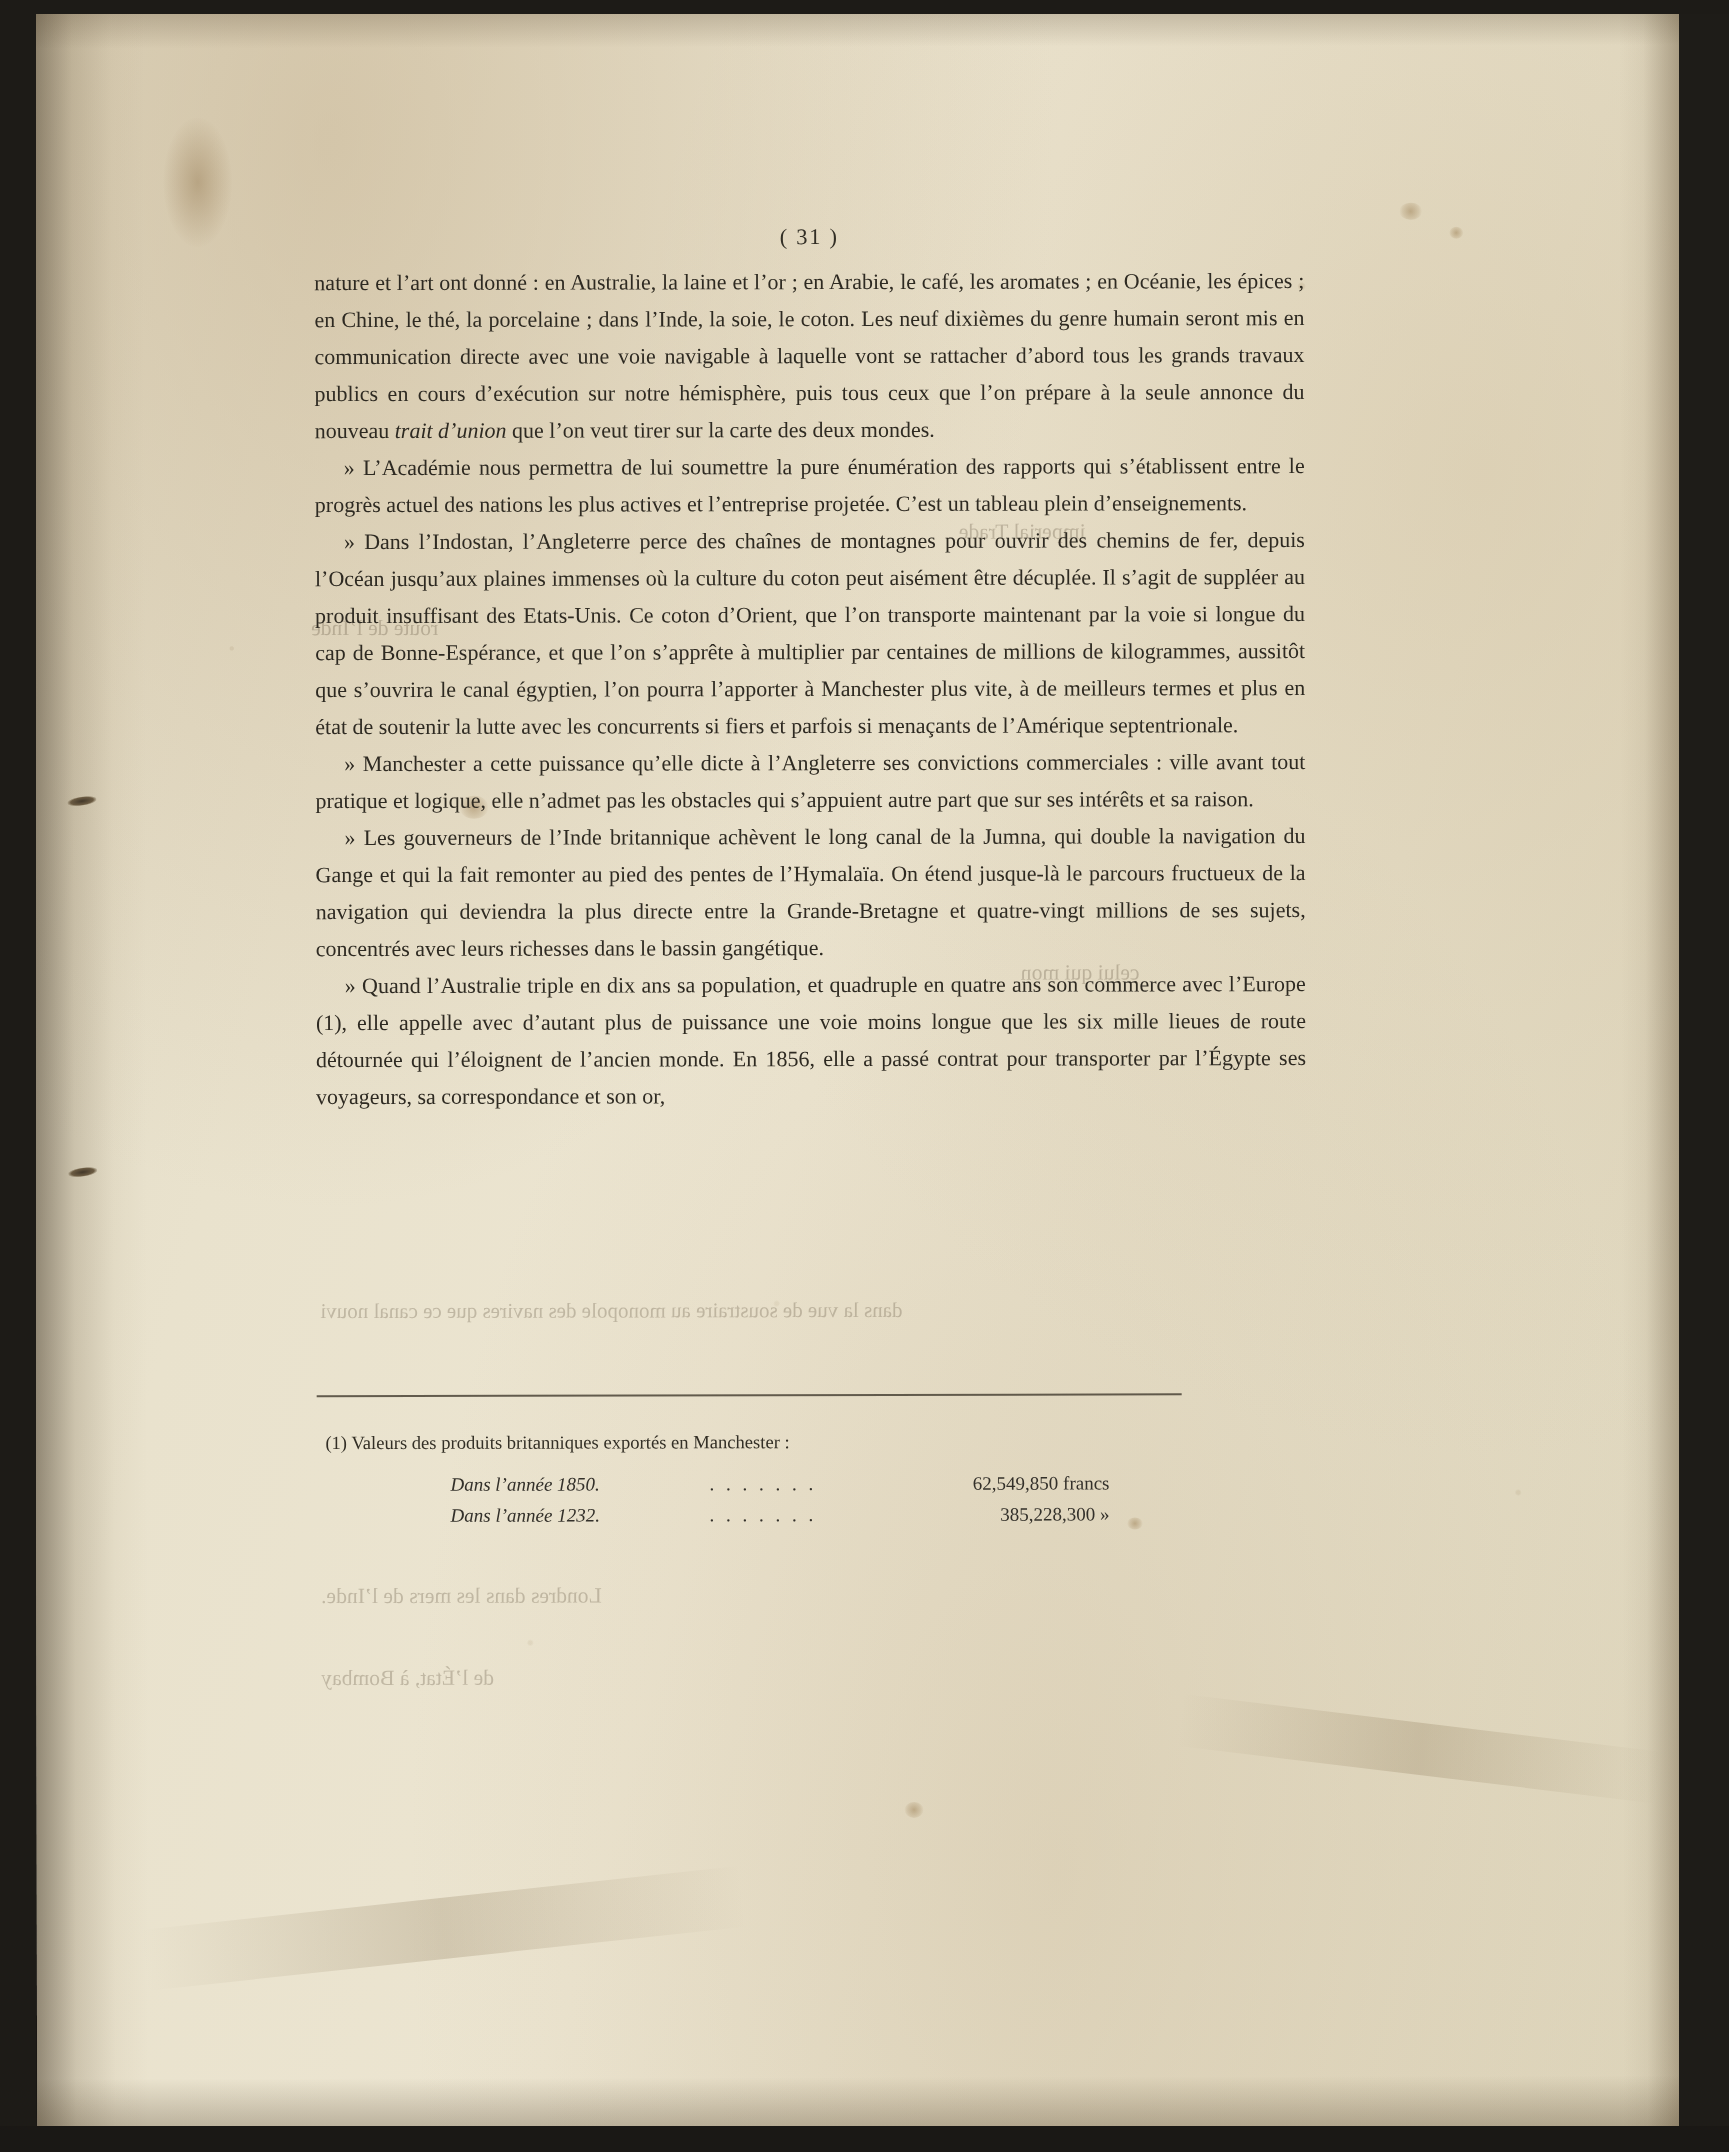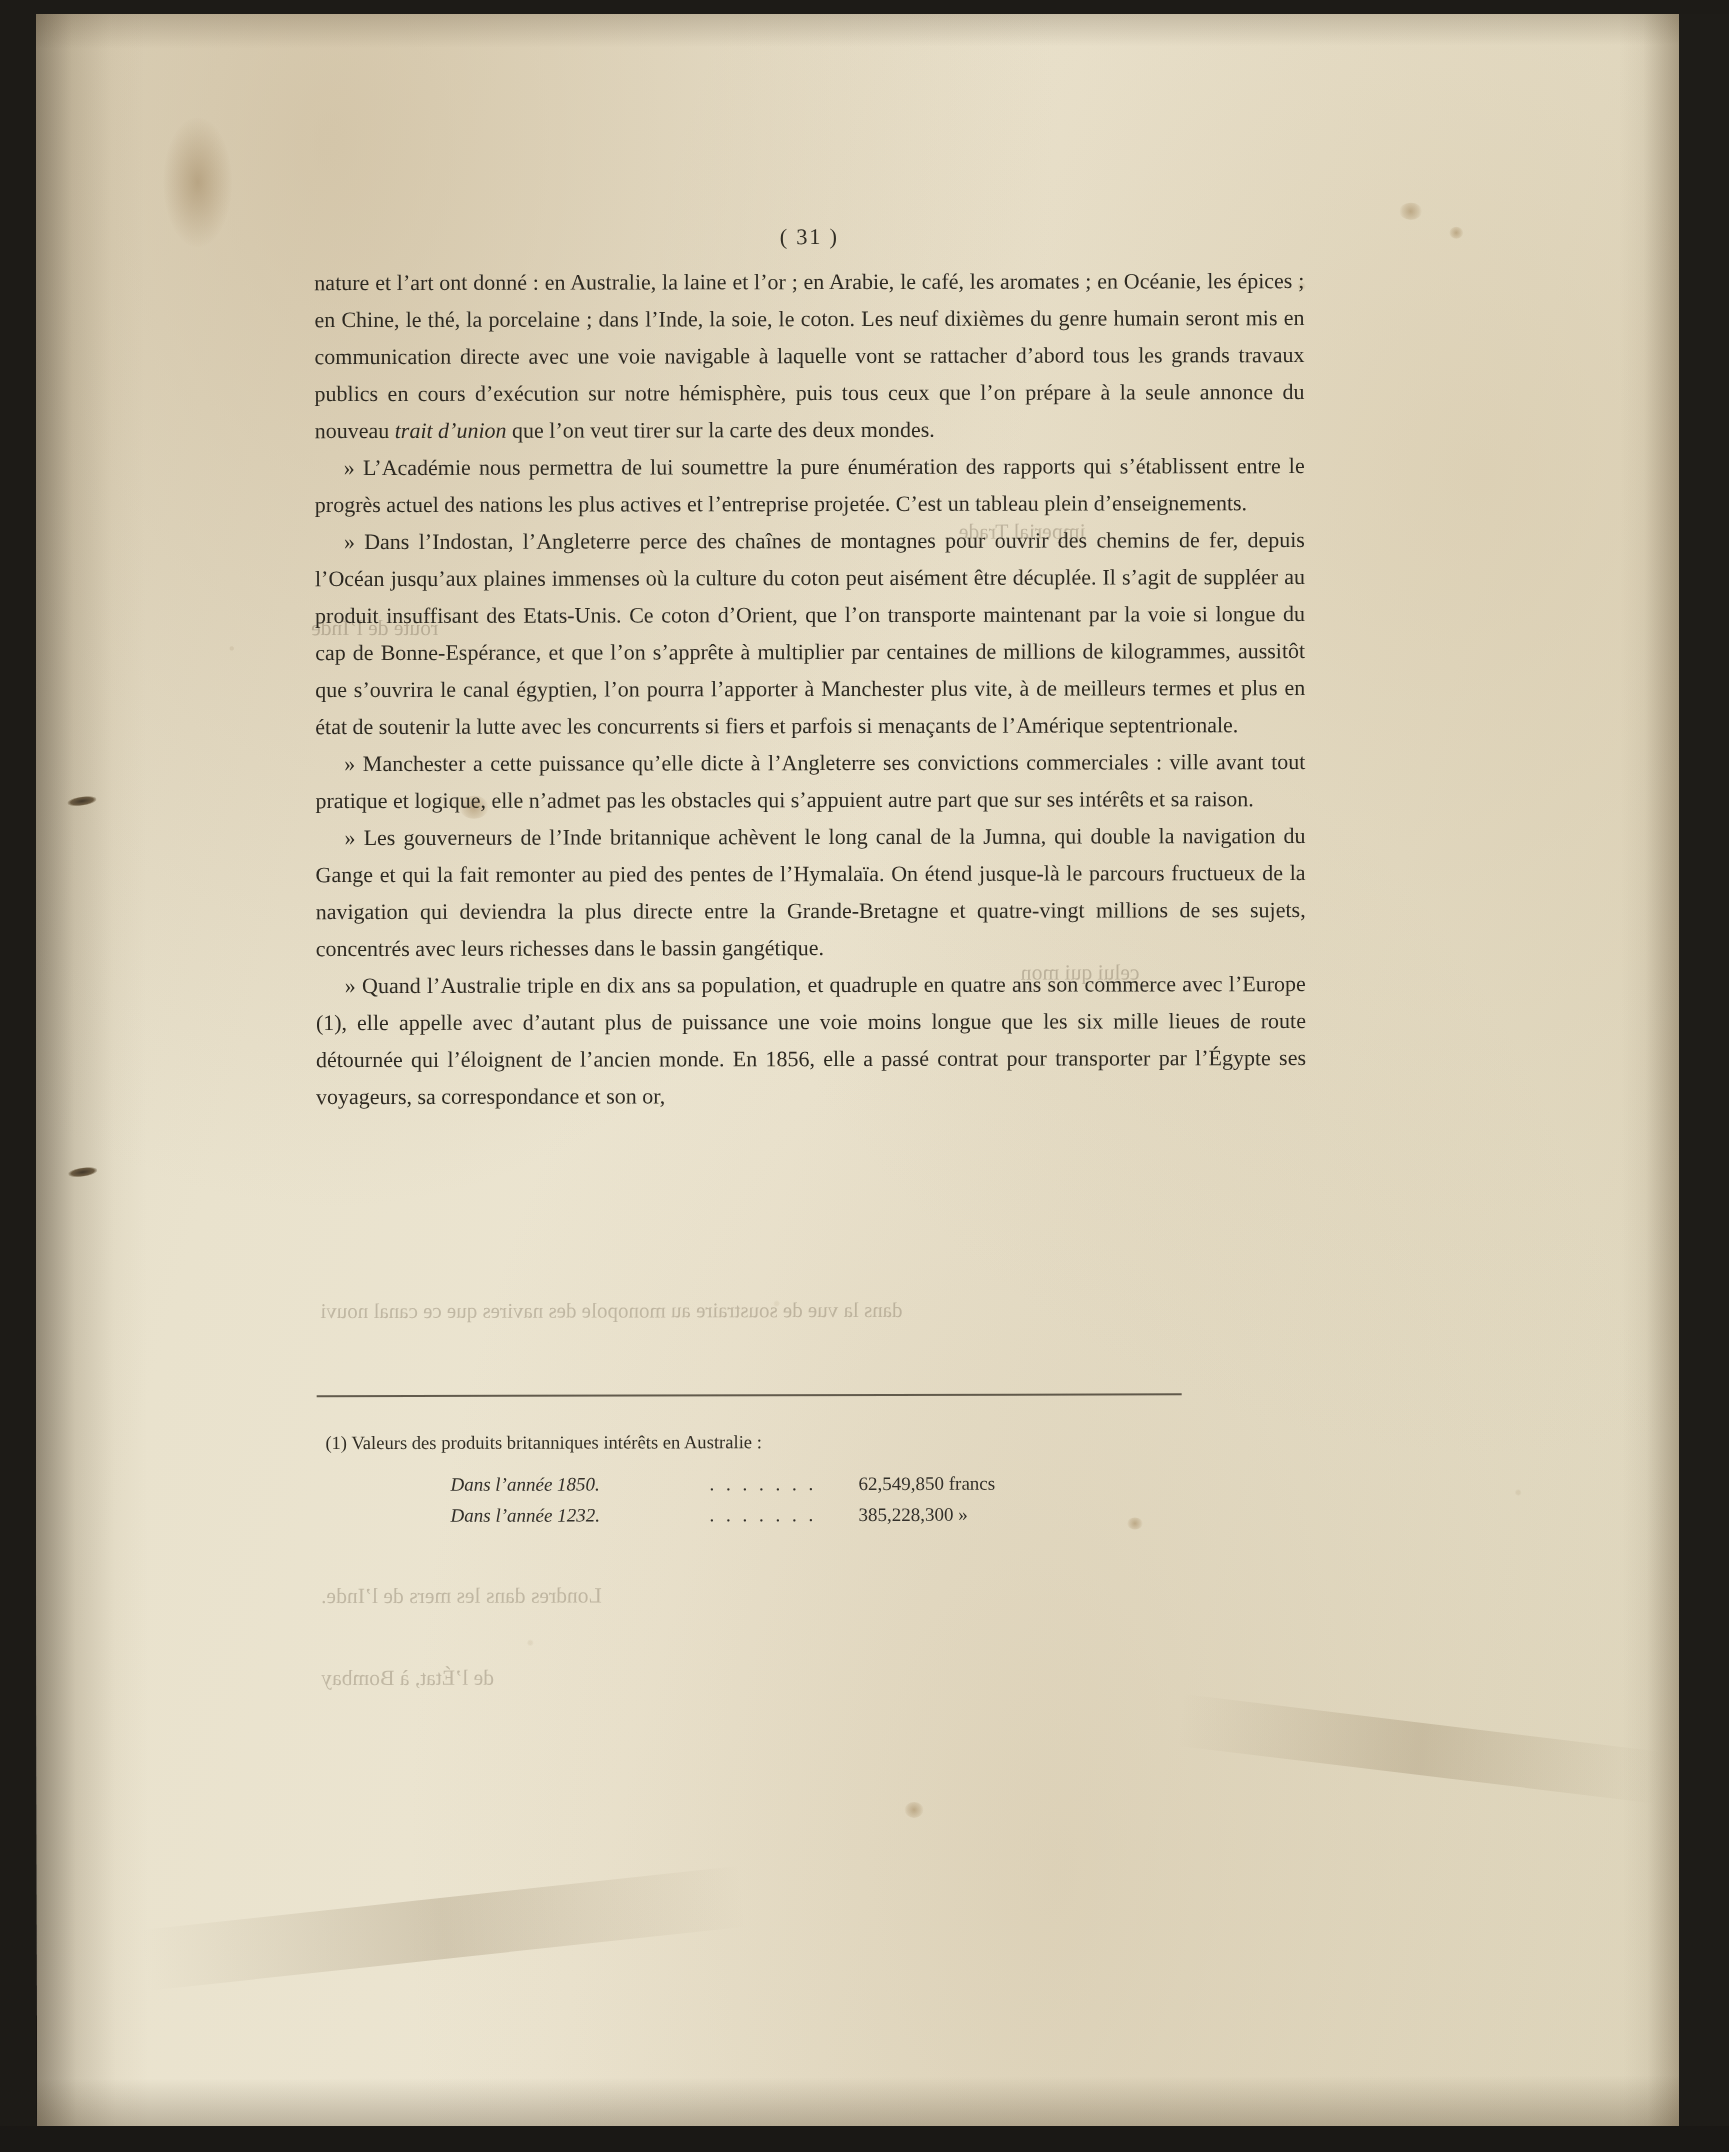--- a/index.html
+++ b/index.html
@@ -141,21 +141,21 @@
   .fn-table {
     margin-top: 12px;
     margin-left: 125px;
     font-size: 19px;
     line-height: 31px;
     color: #33302a;
   }
   .fn-row { display: flex; }
   .fn-label { width: 259px; white-space: nowrap; font-style: italic; }
   .fn-dots { width: 149px; letter-spacing: 3.5px; overflow: hidden; white-space: nowrap; }
-  .fn-val { width: 251px; text-align: left; }
+  .fn-val { width: 251px; text-align: right; }
 
   
   .ghost {
     position: absolute;
     color: rgba(96,84,62,0.30);
     font-family: "Liberation Serif", serif;
     font-size: 21.6px;
     line-height: 36px;
     transform: scaleX(-1);
     pointer-events: none;
@@ -216,21 +216,21 @@
       <p class="para">» L’Académie nous permettra de lui soumettre la pure énumération des rapports qui s’établissent entre le progrès actuel des nations les plus actives et l’entreprise projetée. C’est un tableau plein d’enseignements.</p>
       <p class="para">» Dans l’Indostan, l’Angleterre perce des chaînes de montagnes pour ouvrir des chemins de fer, depuis l’Océan jusqu’aux plaines immenses où la culture du coton peut aisément être décuplée. Il s’agit de suppléer au produit insuffisant des Etats-Unis. Ce coton d’Orient, que l’on transporte maintenant par la voie si longue du cap de Bonne-Espérance, et que l’on s’apprête à multiplier par centaines de millions de kilogrammes, aussitôt que s’ouvrira le canal égyptien, l’on pourra l’apporter à Manchester plus vite, à de meilleurs termes et plus en état de soutenir la lutte avec les concurrents si fiers et parfois si menaçants de l’Amérique septentrionale.</p>
       <p class="para">» Manchester a cette puissance qu’elle dicte à l’Angleterre ses convictions commerciales : ville avant tout pratique et logique, elle n’admet pas les obstacles qui s’appuient autre part que sur ses intérêts et sa raison.</p>
       <p class="para">» Les gouverneurs de l’Inde britannique achèvent le long canal de la Jumna, qui double la navigation du Gange et qui la fait remonter au pied des pentes de l’Hymalaïa. On étend jusque-là le parcours fructueux de la navigation qui deviendra la plus directe entre la Grande-Bretagne et quatre-vingt millions de ses sujets, concentrés avec leurs richesses dans le bassin gangétique.</p>
       <p class="para">» Quand l’Australie triple en dix ans sa population, et quadruple en quatre ans son commerce avec l’Europe (1), elle appelle avec d’autant plus de puissance une voie moins longue que les six mille lieues de route détournée qui l’éloignent de l’ancien monde. En 1856, elle a passé contrat pour transporter par l’Égypte ses voyageurs, sa correspondance et son or,</p>
 
       <div class="fn-rule"></div>
 
       <div class="footnote">
         <span>(1)</span>
-        <span>Valeurs des produits britanniques intérêts en Australie :</span>
+        <span>Valeurs des produits britanniques exportés en Manchester :</span>
 
         <div class="fn-table">
           <div class="fn-row">
             <span class="fn-label">Dans l’année 1850.</span>
             <span class="fn-dots">. . . . . . .</span>
             <span class="fn-val">62,549,850 francs</span>
           </div>
           <div class="fn-row">
             <span class="fn-label">Dans l’année 1232.</span>
             <span class="fn-dots">. . . . . . .</span>

